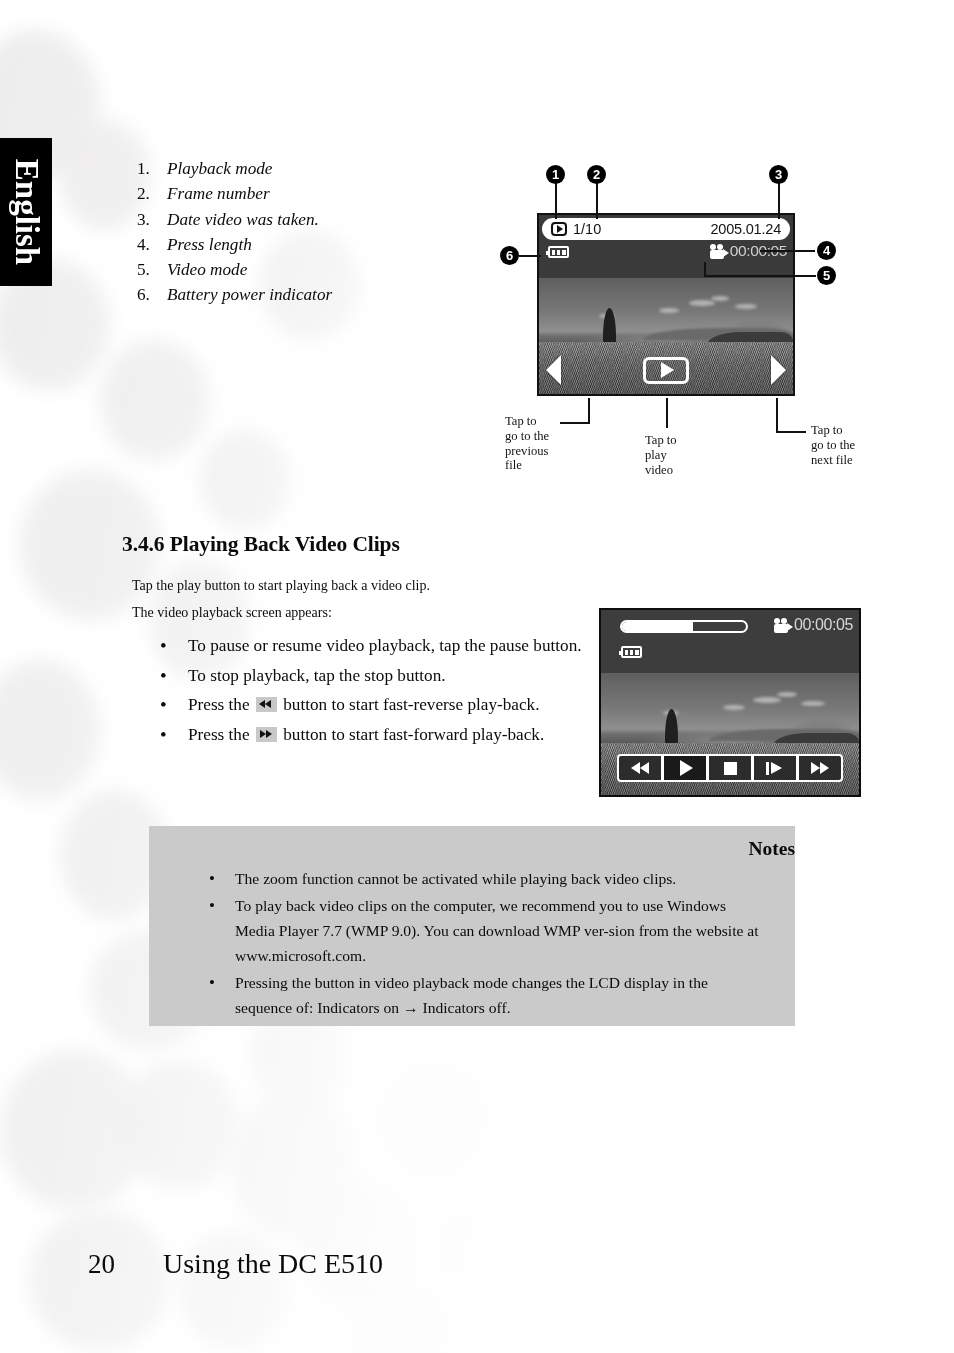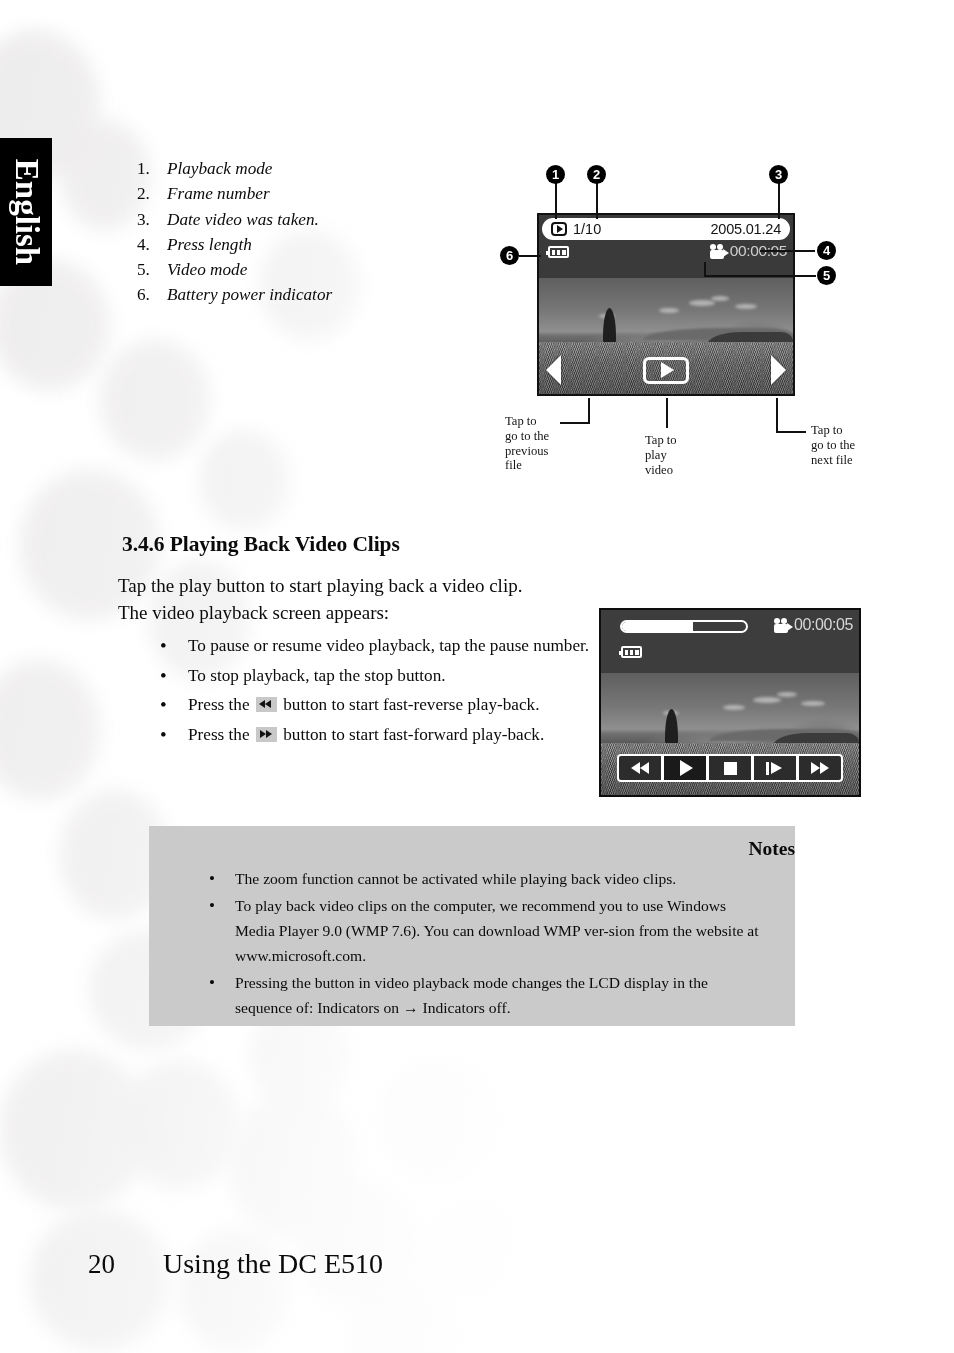--- a/index.html
+++ b/index.html
@@ -370,24 +370,24 @@
     position: absolute;
     font-family: "Liberation Serif", serif;
     font-size: 12.6px;
     line-height: 14.8px;
     color: #141414;
   }
 
   
   #intro-lines {
     position: absolute;
-    left: 118px;
+    left: 132px;
     top: 572px;
     width: 470px;
-    font-size: 19px;
+    font-size: 14px;
     line-height: 27px;
   }
   #bullet-list {
     position: absolute;
     left: 160px;
     top: 634px;
     width: 432px;
     font-size: 17.2px;
     line-height: 24.5px;
   }
@@ -748,21 +748,21 @@
   <div class="h-section" id="heading-346">3.4.6 Playing Back Video Clips</div>
 
   <div id="intro-lines">
     <div>Tap the play button to start playing back a video clip.</div>
     <div>The video playback screen appears:</div>
   </div>
 
   <div id="bullet-list">
     <div class="b-row">
       <span class="b-dot">•</span>
-      <span class="b-txt">To pause or resume video playback, tap the pause number.</span>
+      <span class="b-txt">To pause or resume video playback, tap the pause button.</span>
     </div>
     <div class="b-row">
       <span class="b-dot">•</span>
       <span class="b-txt">To stop playback, tap the stop button.</span>
     </div>
     <div class="b-row">
       <span class="b-dot">•</span>
       <span class="b-txt"><span>Press the </span><span class="inline-icon rew"></span><span> button to start fast-reverse play-back.</span></span>
     </div>
     <div class="b-row">
@@ -831,21 +831,21 @@
 
   <div id="notes-box">
     <div id="notes-title">Notes</div>
     <div id="notes-list">
       <div class="n-row">
         <span class="n-dot">•</span>
         <span class="n-txt">The zoom function cannot be activated while playing back video clips.</span>
       </div>
       <div class="n-row">
         <span class="n-dot">•</span>
-        <span class="n-txt">To play back video clips on the computer, we recommend you to use Windows Media Player 9.0 (WMP 7.6). You can download WMP ver-sion from the website at www.microsoft.com.</span>
+        <span class="n-txt">To play back video clips on the computer, we recommend you to use Windows Media Player 7.7 (WMP 9.0). You can download WMP ver-sion from the website at www.microsoft.com.</span>
       </div>
       <div class="n-row">
         <span class="n-dot">•</span>
         <span class="n-txt">Pressing the button in video playback mode changes the LCD display in the sequence of: Indicators on → Indicators off.</span>
       </div>
     </div>
   </div>
 
   <div id="footer">
     <span id="footer-page">20</span>

